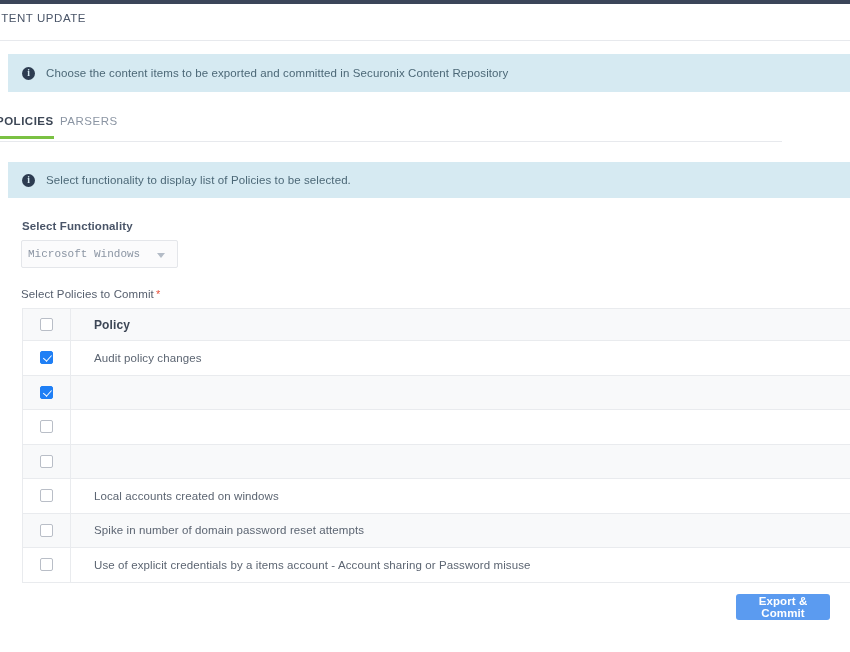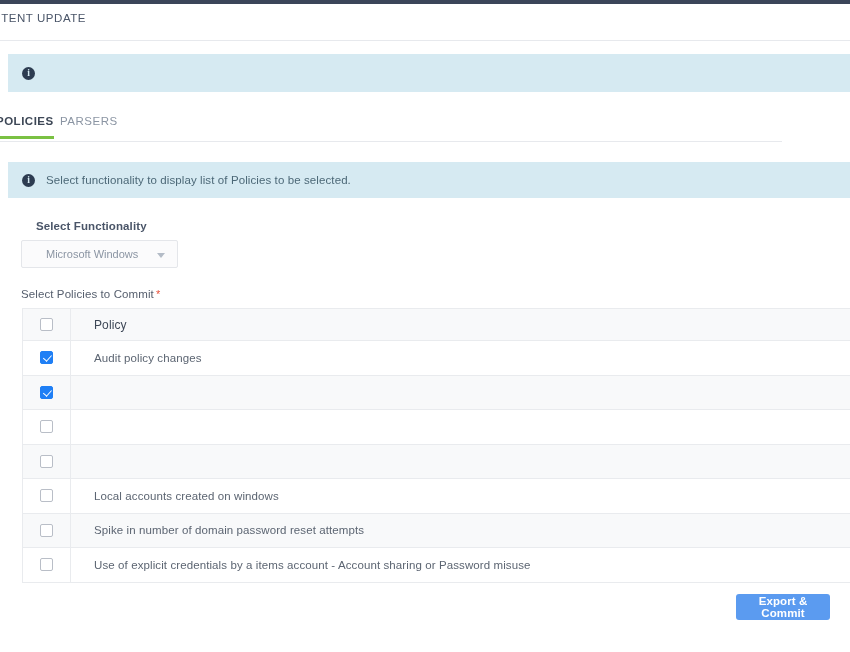--- a/index.html
+++ b/index.html
@@ -113,36 +113,37 @@
   }
 
   
   .field-label {
     position: absolute;
     font-size: 11.5px;
     color: #4a5568;
     font-weight: 700;
     letter-spacing: 0.1px;
   }
-  .lbl-functionality { top: 220px; left: 36px; }
+  .lbl-functionality { top: 220px; left: 22px; }
 
   .select-box {
     position: absolute;
     top: 240px; left: 21px;
     width: 157px; height: 28px;
     background: #fbfbfc;
     border: 1px solid #e4e6ea;
     border-radius: 2px;
     cursor: pointer;
   }
   .select-value {
     position: absolute;
-    left: 24px; top: 7px;
+    left: 6px; top: 7px;
     font-size: 11px;
     color: #8b95a3;
+    font-family: Liberation Mono, monospace;
   }
   .caret {
     position: absolute;
     right: 12px; top: 12px;
     width: 0; height: 0;
     border-left: 4px solid transparent;
     border-right: 4px solid transparent;
     border-top: 5px solid #b4bcc7;
   }
 
@@ -200,21 +201,21 @@
     transform: rotate(42deg);
   }
   .pol-cell {
     padding-left: 23px;
     font-size: 11.5px;
     color: #5c6572;
     letter-spacing: 0.1px;
   }
   .trow.head .pol-cell {
     color: #3d4756;
-    font-weight: 400;
+    font-weight: 700;
     font-size: 12px;
   }
 
   
   .btn-export {
     position: absolute;
     top: 594px; left: 736px;
     width: 94px; height: 26px;
     background: #5b9bf0;
     color: #ffffff;
@@ -232,20 +233,21 @@
 
 <div class="top-strip"></div>
 
 <div class="primary-tabbar">
   <div class="ptab t0">CONTENT UPDATE</div>
   <div class="ptab t1 active">COMMIT CONTENT</div>
 </div>
 
 <div class="banner b1">
   <div class="info-icon">i</div>
+  <div class="banner-text">Choose the content items to be exported and committed in Securonix Content Repository</div>
 </div>
 
 <div class="secondary-tabbar">
   <div class="stab s0 active">POLICIES</div>
   <div class="stab s1">PARSERS</div>
 </div>
 
 <div class="banner b2">
   <div class="info-icon">i</div>
   <div class="banner-text">Select functionality to display list of Policies to be selected.</div>

